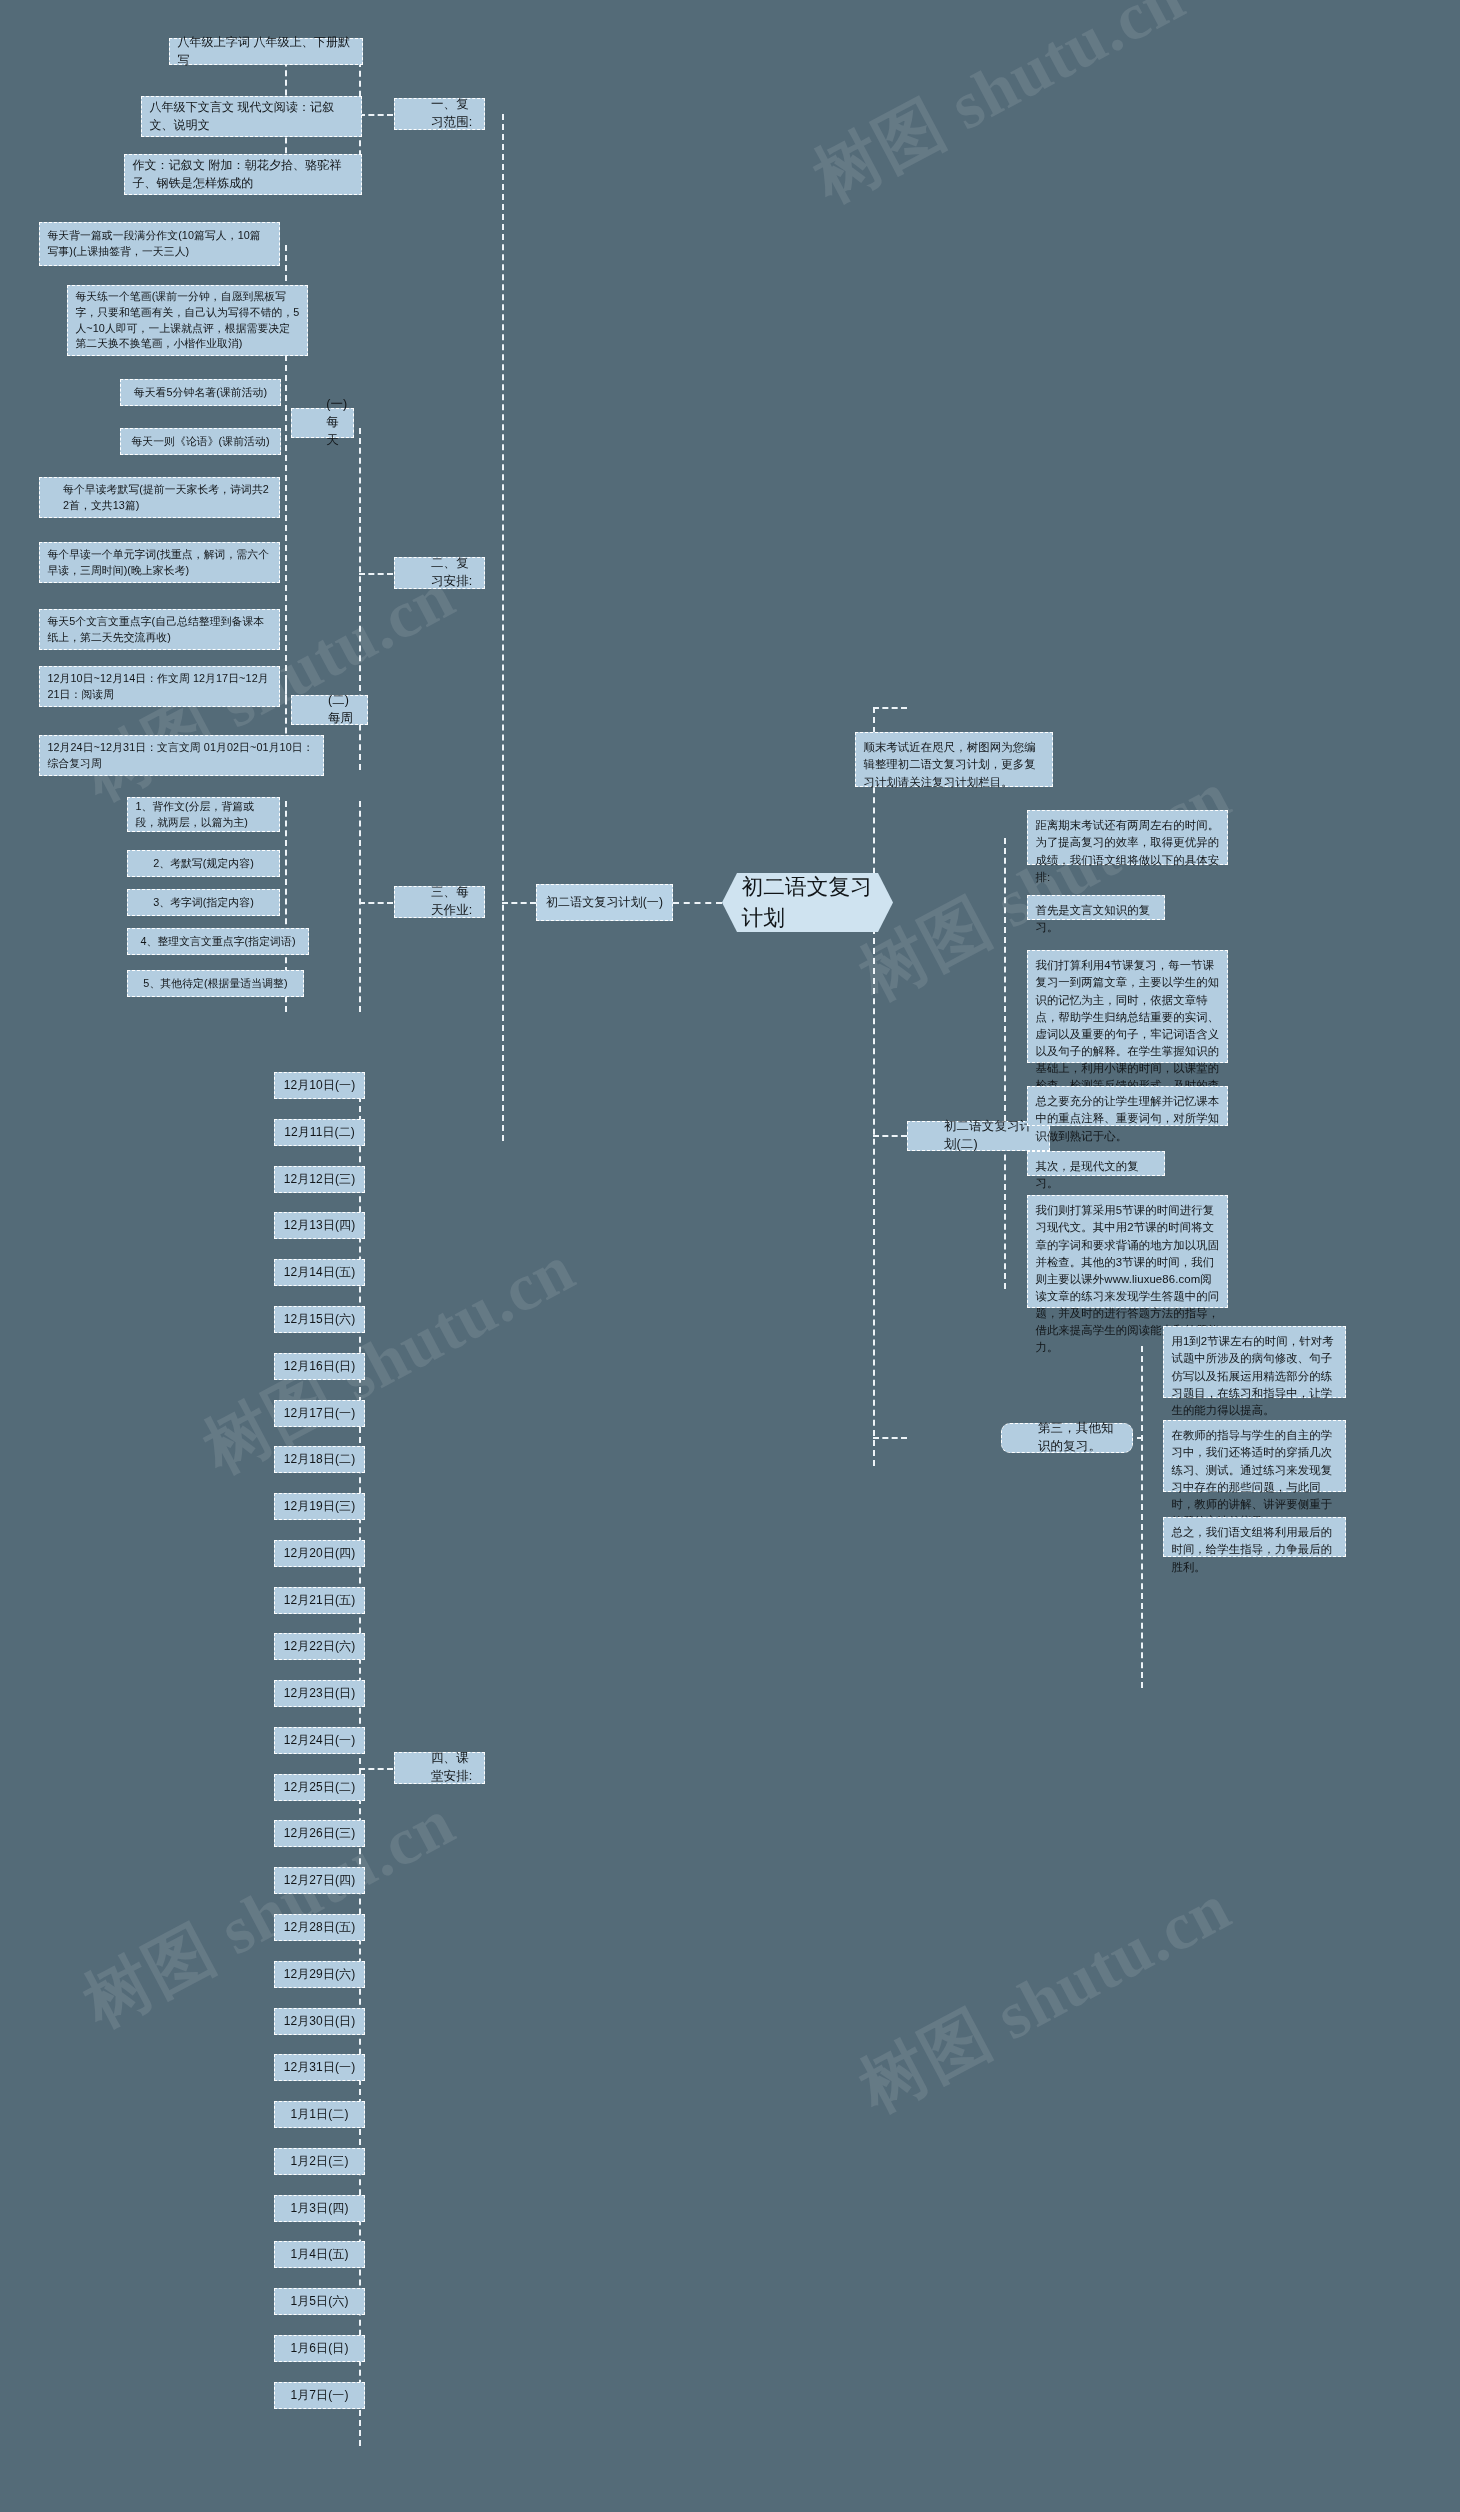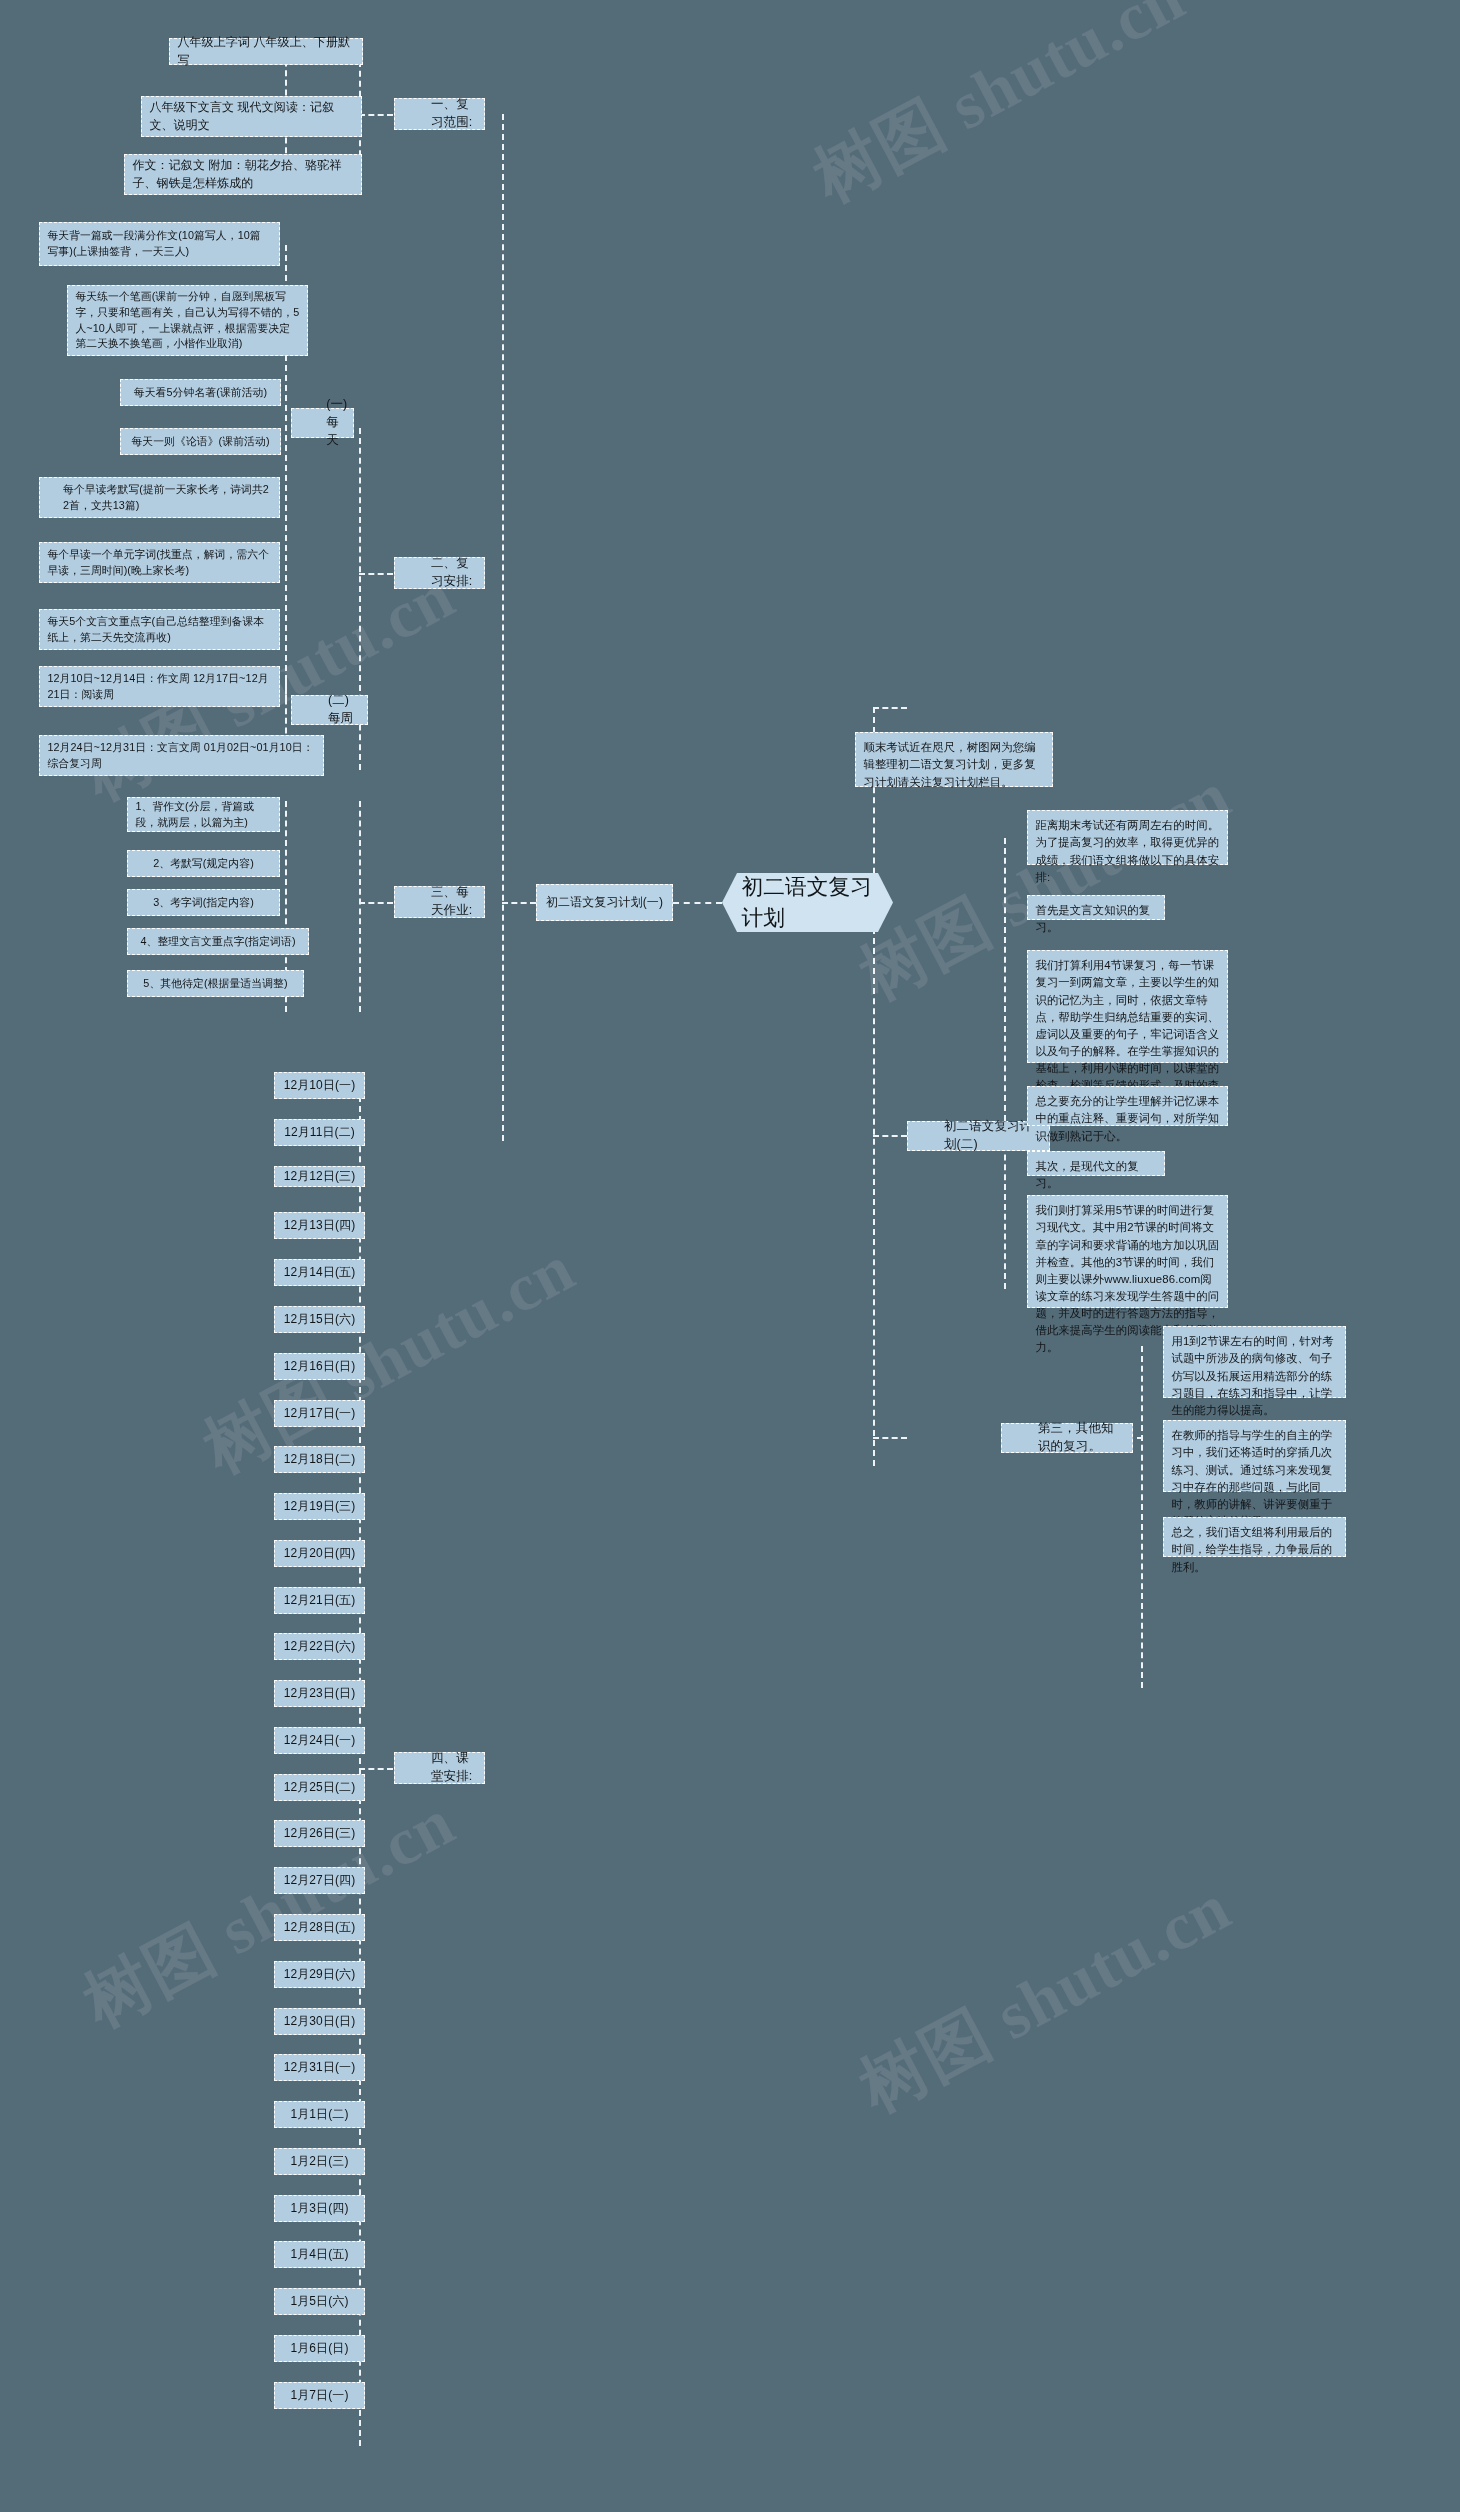--- a/index.html
+++ b/index.html
@@ -124,21 +124,21 @@
   <div class="node tiny" style="left:127px;top:850px;width:153px;height:27px;justify-content:center;">2、考默写(规定内容)</div>
   <div class="node tiny" style="left:127px;top:889px;width:153px;height:27px;justify-content:center;">3、考字词(指定内容)</div>
   <div class="node tiny" style="left:127px;top:928px;width:182px;height:27px;justify-content:center;">4、整理文言文重点字(指定词语)</div>
   <div class="node tiny" style="left:127px;top:970px;width:177px;height:27px;justify-content:center;">5、其他待定(根据量适当调整)</div>
 
   <div id="date-list">
       <div class="node date" style="left: 274px; top: 1072px; width: 91px; height: 27px;">12月10日(一)</div>
       <div class="ln h" style="left: 365px; top: 1086px;"></div>
       <div class="node date" style="left: 274px; top: 1119px; width: 91px; height: 27px;">12月11日(二)</div>
       <div class="ln h" style="left: 365px; top: 1133px;"></div>
-      <div class="node date" style="left: 274px; top: 1166px; width: 91px; height: 21px; text-align: center;">12月12日(三)</div>
+      <div class="node date" style="left: 274px; top: 1166px; width: 91px; height: 27px; text-align: center;">12月12日(三)</div>
       <div class="ln h" style="left: 365px; top: 1179px;"></div>
       <div class="node date" style="left: 274px; top: 1212px; width: 91px; height: 27px;">12月13日(四)</div>
       <div class="ln h" style="left: 365px; top: 1226px;"></div>
       <div class="node date" style="left: 274px; top: 1259px; width: 91px; height: 27px;">12月14日(五)</div>
       <div class="ln h" style="left: 365px; top: 1273px;"></div>
       <div class="node date" style="left: 274px; top: 1306px; width: 91px; height: 27px; text-align: center;">12月15日(六)</div>
       <div class="ln h" style="left: 365px; top: 1320px;"></div>
       <div class="node date" style="left: 274px; top: 1353px; width: 91px; height: 27px;">12月16日(日)</div>
       <div class="ln h" style="left: 365px; top: 1366px;"></div>
       <div class="node date" style="left: 274px; top: 1400px; width: 91px; height: 27px;">12月17日(一)</div>
@@ -183,21 +183,21 @@
       <div class="ln h" style="left: 365px; top: 2302px;"></div>
       <div class="node date" style="left: 274px; top: 2335px; width: 91px; height: 27px;">1月6日(日)</div>
       <div class="ln h" style="left: 365px; top: 2349px;"></div>
       <div class="node date" style="left: 274px; top: 2382px; width: 91px; height: 27px;">1月7日(一)</div>
       <div class="ln h" style="left: 365px; top: 2395px;"></div>
     </div>
 
   <div class="node para" style="left:855px;top:732px;width:198px;height:55px;">顺末考试近在咫尺，树图网为您编辑整理初二语文复习计划，更多复习计划请关注复习计划栏目。</div>
 
   <div class="node lbl" style="left:907px;top:1121px;width:143px;height:30px;">初二语文复习计划(二)</div>
-  <div class="node lbl" style="left:1001px;top:1423px;width:132px;height:30px;">第三，其他知识的复习。</div>
+  <div class="node lbl" style="left:1001px;top:1423px;width:132px;height:30px;border-radius:9px;">第三，其他知识的复习。</div>
 
   <div class="node para" style="left:1027px;top:810px;width:201px;height:55px;">距离期末考试还有两周左右的时间。为了提高复习的效率，取得更优异的成绩，我们语文组将做以下的具体安排:</div>
   <div class="node para" style="left:1027px;top:895px;width:138px;height:25px;">首先是文言文知识的复习。</div>
   <div class="node para" style="left:1027px;top:950px;width:201px;height:113px;">我们打算利用4节课复习，每一节课复习一到两篇文章，主要以学生的知识的记忆为主，同时，依据文章特点，帮助学生归纳总结重要的实词、虚词以及重要的句子，牢记词语含义以及句子的解释。在学生掌握知识的基础上，利用小课的时间，以课堂的检查、检测等反馈的形式，及时的查缺补漏。</div>
   <div class="node para" style="left:1027px;top:1086px;width:201px;height:40px;">总之要充分的让学生理解并记忆课本中的重点注释、重要词句，对所学知识做到熟记于心。</div>
   <div class="node para" style="left:1027px;top:1151px;width:138px;height:25px;">其次，是现代文的复习。</div>
   <div class="node para" style="left:1027px;top:1195px;width:201px;height:113px;">我们则打算采用5节课的时间进行复习现代文。其中用2节课的时间将文章的字词和要求背诵的地方加以巩固并检查。其他的3节课的时间，我们则主要以课外www.liuxue86.com阅读文章的练习来发现学生答题中的问题，并及时的进行答题方法的指导，借此来提高学生的阅读能力和答题能力。</div>
 
   <div class="node para" style="left:1163px;top:1326px;width:183px;height:72px;">用1到2节课左右的时间，针对考试题中所涉及的病句修改、句子仿写以及拓展运用精选部分的练习题目，在练习和指导中，让学生的能力得以提高。</div>
   <div class="node para" style="left:1163px;top:1420px;width:183px;height:72px;">在教师的指导与学生的自主的学习中，我们还将适时的穿插几次练习、测试。通过练习来发现复习中存在的那些问题，与此同时，教师的讲解、讲评要侧重于答题的方法的指导。</div>

